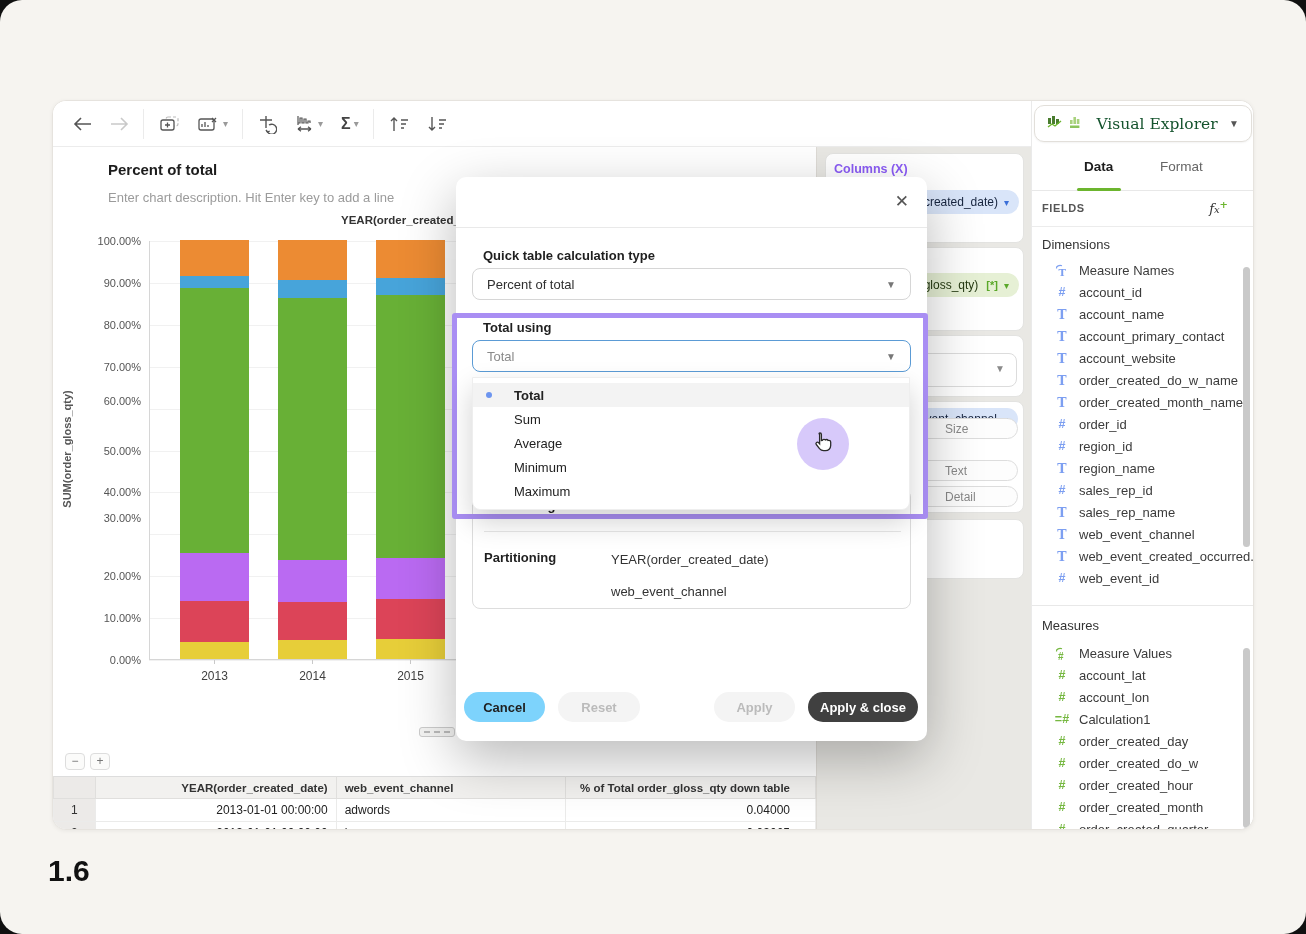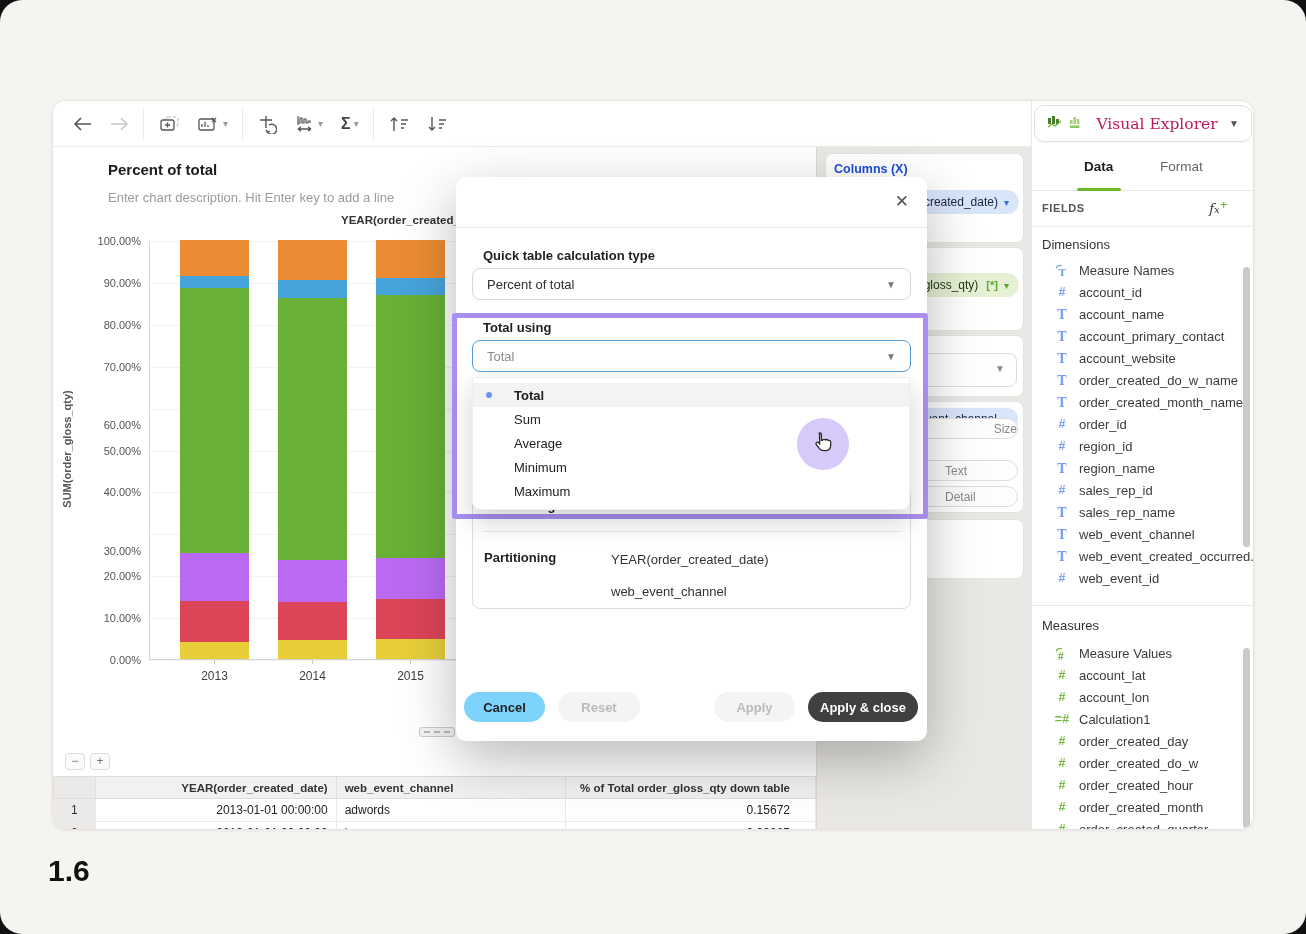--- a/index.html
+++ b/index.html
@@ -45,35 +45,35 @@
   .rtable th{background:#f2f1ef;font-size:11.5px;font-weight:bold;color:#333;height:22px;border:1px solid #e0dfdd;border-top:none;}
   .rtable td{background:#fff;height:23px;border:1px solid #ebebea;}
   .rtable .rn{background:#eceae8;text-align:center;width:42px;color:#333;}
   .col-year{width:241px;text-align:right;padding-right:8px;}
   .col-chan{width:230px;text-align:left;padding-left:8px;}
   .col-pct{width:250px;text-align:right;padding-right:25px;}
 
   
   .shelf{position:absolute;left:763px;top:46px;width:215px;height:684px;background:#e9e8e4;border-left:1px solid #dedbd6;}
   .card{position:absolute;left:8px;width:199px;background:#fff;border:1px solid #e3e3e1;border-radius:8px;}
-  .card-title{position:absolute;left:8px;top:8px;font-size:12.5px;font-weight:bold;color:#1d4ed8;}
+  .card-title{position:absolute;left:8px;top:8px;font-size:12.5px;font-weight:bold;color:#8b5cf6;}
   .pill{position:absolute;height:24px;border-radius:12px;font-size:12px;display:flex;align-items:center;white-space:nowrap;overflow:hidden;}
   .pill-blue{background:#d9e5f9;color:#17253f;}
   .pill-green{background:#e6f0d5;color:#253a12;}
   .pill .caret{margin-left:6px;font-size:10px;}
   .caret-blue{color:#3a6fd8;} .caret-green{color:#5aa82a;}
   .badge-star{color:#5aa82a;font-weight:bold;margin-left:8px;font-size:11px;}
   .mark-select{position:absolute;left:8px;top:17px;width:183px;height:34px;border:1px solid #dcdcdc;border-radius:8px;background:#fff;}
   .mark-select .dd{position:absolute;right:11px;top:9px;font-size:10px;color:#8a8a8a;}
   .outlinepill{position:absolute;left:30px;width:162px;height:21px;border:1px solid #ddd;border-radius:11px;background:#fdfdfd;font-size:12px;color:#888;display:flex;align-items:center;padding-left:88px;}
 
   
   .rightpanel{position:absolute;left:978px;top:0;width:224px;height:730px;background:#fff;border-left:1px solid #eaeaea;}
   .ve-card{position:absolute;left:2px;top:4px;width:218px;height:37px;border:1px solid #e2dfda;border-radius:10px;background:#fff;box-shadow:0 1px 2px rgba(0,0,0,.05);display:flex;align-items:center;padding:0 12px;gap:6px;}
-  .ve-label{font-family:"DejaVu Serif",serif;font-size:15.5px;color:#be185d;flex:1;text-align:center;}
+  .ve-label{font-family:"DejaVu Serif",serif;font-size:15.5px;color:#14532d;flex:1;text-align:center;}
   .ve-caret{font-size:10px;color:#555;}
   .tabs{position:absolute;left:0;top:46px;width:224px;height:44px;border-bottom:1px solid #e8e8e8;}
   .tab{position:absolute;top:12px;font-size:13.5px;}
   .tab-active{font-weight:bold;color:#1d1d1d;}
   .tab-idle{color:#666;}
   .tab-underline{position:absolute;left:45px;top:41px;width:44px;height:3px;border-radius:2px;background:#6cb52e;}
   .fields-head{position:absolute;left:0;top:90px;width:224px;height:36px;border-bottom:1px solid #ececec;}
   .fields-title{position:absolute;left:10px;top:11px;font-size:11px;font-weight:bold;letter-spacing:.6px;color:#555;}
   .fx{position:absolute;right:28px;top:8px;font-family:"DejaVu Serif",serif;font-style:italic;font-size:13px;color:#333;}
   .fx sup{color:#6cb52e;font-weight:bold;font-style:normal;font-size:10px;}
@@ -183,24 +183,24 @@
     <div class="chart-region">
       <div class="chart-title">Percent of total</div>
       <div class="chart-sub">Enter chart description. Hit Enter key to add a line</div>
       <div class="x-header">YEAR(order_created_date)</div>
       <div class="y-title">SUM(order_gloss_qty)</div>
       <div class="ylabels" id="ylabels">
           <div class="ylabel" style="top: -6px;">100.00%</div>
           <div class="ylabel" style="top: 35.9px;">90.00%</div>
           <div class="ylabel" style="top: 77.8px;">80.00%</div>
           <div class="ylabel" style="top: 119.7px;">70.00%</div>
-          <div class="ylabel" style="top: 178px;">60.00%</div>
+          <div class="ylabel" style="top: 154px;">60.00%</div>
           <div class="ylabel" style="top: 203.5px;">50.00%</div>
           <div class="ylabel" style="top: 245.4px;">40.00%</div>
-          <div class="ylabel" style="top: 304px;">30.00%</div>
+          <div class="ylabel" style="top: 271px;">30.00%</div>
           <div class="ylabel" style="top: 329.2px;">20.00%</div>
           <div class="ylabel" style="top: 371.1px;">10.00%</div>
           <div class="ylabel" style="top: 413px;">0.00%</div>
         </div>
       <div class="plot" id="plot">
           <div class="gridline" style="top: 0px;"></div>
           <div class="gridline" style="top: 41.9px;"></div>
           <div class="gridline" style="top: 83.8px;"></div>
           <div class="gridline" style="top: 125.7px;"></div>
           <div class="gridline" style="top: 167.6px;"></div>
@@ -259,21 +259,21 @@
         <th class="col-chan">web_event_channel</th>
         <th class="col-pct">% of Total order_gloss_qty down table</th>
       </tr>
       </tbody>
         <tbody>
 
           <tr>
             <td class="rn">1</td>
             <td class="col-year">2013-01-01 00:00:00</td>
             <td class="col-chan">adwords</td>
-            <td class="col-pct">0.15672</td>
+            <td class="col-pct">0.04000</td>
           </tr>
 
           <tr>
             <td class="rn">2</td>
             <td class="col-year">2013-01-01 00:00:00</td>
             <td class="col-chan">banner</td>
             <td class="col-pct">0.03065</td>
           </tr>
         </tbody>
     </table>
@@ -296,21 +296,21 @@
       <div class="card" style="top:188px;height:62px;">
         <div class="mark-select">
             <span class="dd">▼</span>
           </div>
       </div>
       <div class="card" style="top:254px;height:112px;">
         <div class="pill pill-blue" style="left:20px;top:6px;width:172px;height:22px;padding:0 10px;justify-content:flex-end;">
           <span>web_event_channel</span>
           <span class="caret caret-blue">▾</span>
         </div>
-        <div class="outlinepill" style="top:16px;justify-content:flex-end;">
+        <div class="outlinepill" style="top:16px;">
             <span>Size</span>
           </div>
         <div class="outlinepill" style="top:58px;">
             <span>Text</span>
           </div>
         <div class="outlinepill" style="top:84px;">
             <span>Detail</span>
           </div>
       </div>
       <div class="card" style="top:372px;height:60px;"></div>

